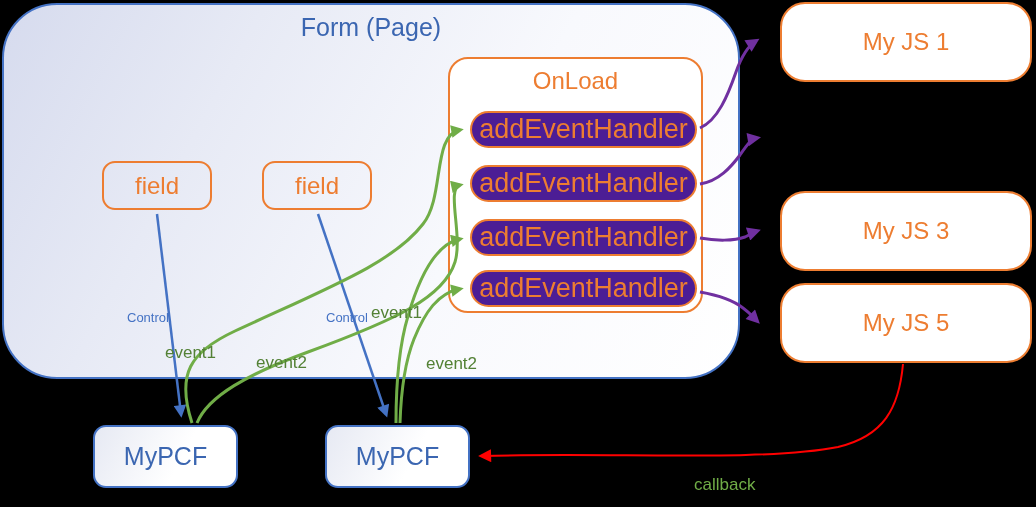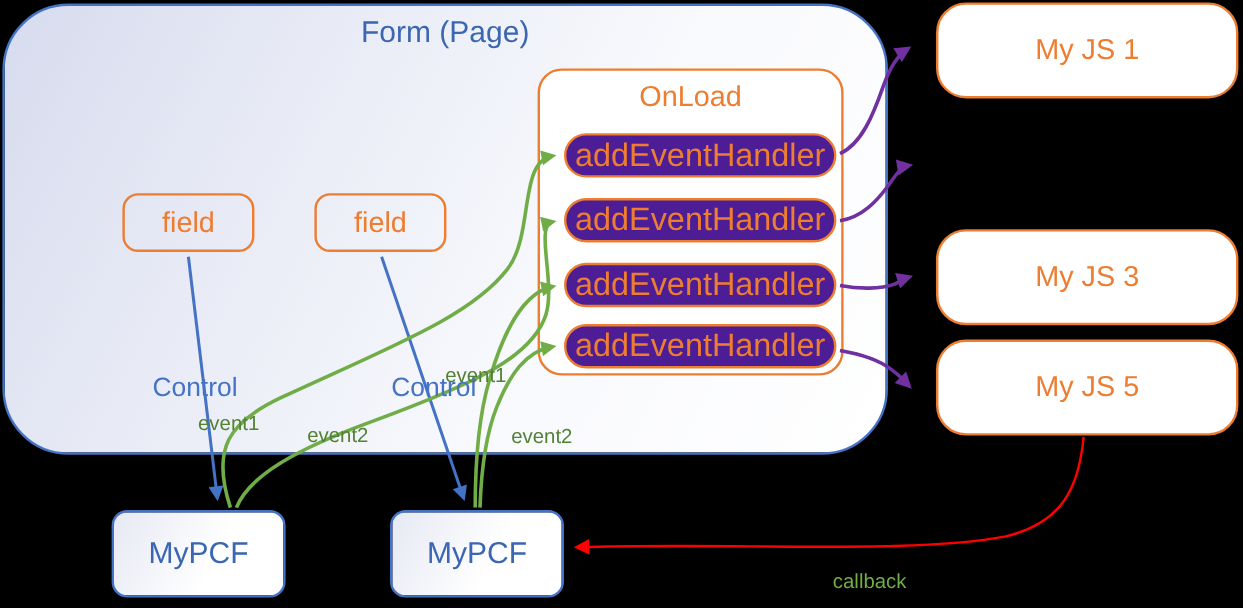--- a/index.html
+++ b/index.html
@@ -23,35 +23,35 @@
   .onload-title{position:absolute;left:448px;top:67px;width:255px;text-align:center;
     color:var(--orange);font-size:24px;z-index:3;}
   .handler-pill{border:2px solid var(--orange);border-radius:19px;background:#4c1d95;
     color:var(--orange);font-size:27px;z-index:3;width:227px;height:37px;left:470px;}
   .pill-1{top:111px;} .pill-2{top:165px;} .pill-3{top:219px;} .pill-4{top:270px;}
 
   .myjs-box{left:780px;width:252px;height:80px;border:2px solid var(--orange);border-radius:25px;
     background:#ffffff;color:var(--orange);font-size:24px;z-index:2;}
   .myjs-1{top:2px;} .myjs-2{top:95px;} .myjs-3{top:191px;} .myjs-4{top:283px;}
 
-  .pcf-box{width:145px;height:73px;border:2px solid var(--blue);border-radius:13px;
+  .pcf-box{width:145px;height:63px;border:2px solid var(--blue);border-radius:13px;
     background:linear-gradient(118deg,#e6e9f3 0%,#ffffff 60%);
     color:var(--blue-text);font-size:25px;z-index:2;}
   .pcf-1{left:93px;top:425px;} .pcf-2{left:325px;top:425px;}
 
   .wires{position:absolute;left:0;top:0;width:1036px;height:507px;z-index:4;pointer-events:none;}
   .w-blue{stroke:var(--blue);stroke-width:2.5;fill:none;marker-end:url(#mBlue);}
   .w-green{stroke:var(--green-line);stroke-width:3;fill:none;marker-end:url(#mGreen);}
   .w-purple{stroke:var(--purple);stroke-width:3;fill:none;marker-end:url(#mPurple);}
   .w-red{stroke:var(--red);stroke-width:2;fill:none;marker-end:url(#mRed);}
   .h-blue{fill:var(--blue);} .h-green{fill:var(--green-line);}
   .h-purple{fill:var(--purple);} .h-red{fill:var(--red);}
 
   .lbl{position:absolute;white-space:nowrap;z-index:5;}
-  .lbl-blue{color:var(--blue);font-size:22px;}
+  .lbl-blue{color:var(--blue);font-size:13px;}
   .lbl-green{color:var(--green-text);font-size:17px;}
   .lbl-control-1{left:127px;top:310px;}
   .lbl-control-2{left:326px;top:310px;z-index:5;}
   .lbl-event1-left{left:165px;top:343px;}
   .lbl-event2-left{left:256px;top:353px;}
   .lbl-event1-right{left:371px;top:303px;z-index:6;}
   .lbl-event2-right{left:426px;top:354px;}
   .lbl-callback{left:694px;top:475px;color:var(--green-line);font-size:17px;}
 </style>
 </head>

